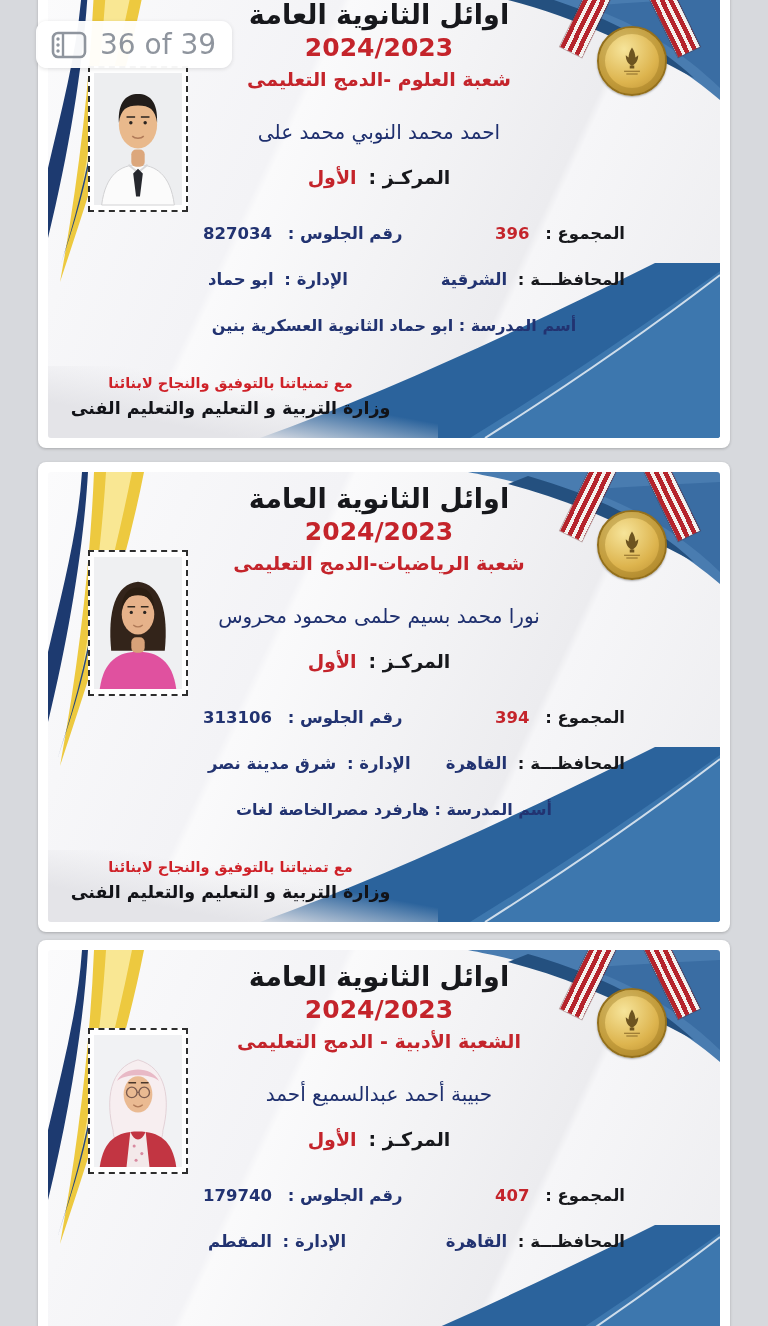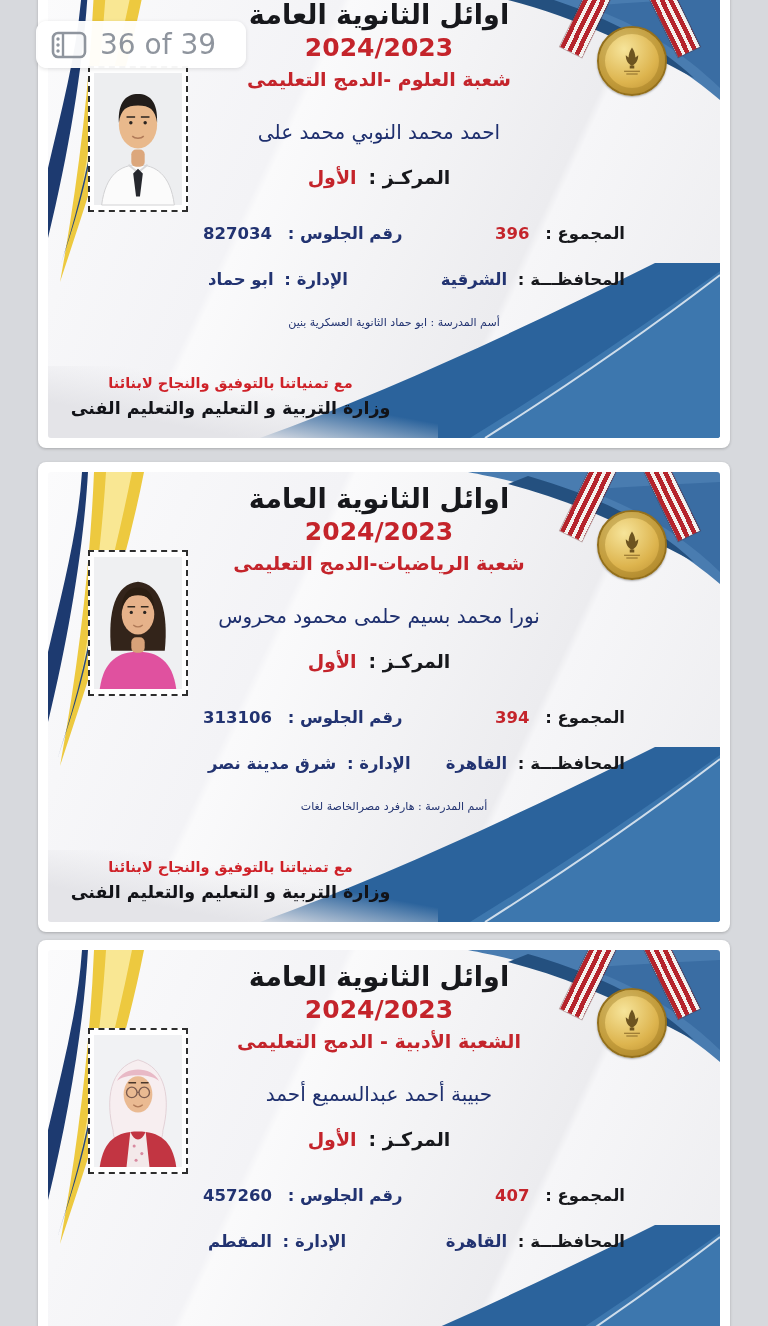--- a/index.html
+++ b/index.html
@@ -2,21 +2,21 @@
 <html lang="en"><head>
 <meta charset="utf-8">
 <style>
   html,body{margin:0;padding:0;}
   body{width:768px;height:1326px;overflow:hidden;background:#d7d9dd;
        font-family:"DejaVu Sans","Liberation Sans",sans-serif;}
   .page{position:relative;width:768px;height:1326px;overflow:hidden;background:#d7d9dd;}
 
   
   .counter{position:absolute;left:36px;top:21px;height:47px;z-index:60;
-    display:flex;align-items:center;gap:13px;padding:0 30px 0 15px;
+    display:flex;align-items:center;gap:13px;padding:0 16px 0 15px;
     background:rgba(255,255,255,.96);border-radius:11px;
     box-shadow:0 1px 4px rgba(0,0,0,.12);color:#8f959e;font-size:28px;font-weight:500;}
   .counter svg{display:block;}
 
   
   .card{position:absolute;left:38px;width:692px;height:470px;background:#fff;
     border-radius:8px;box-shadow:0 1px 3px rgba(0,0,0,.22);}
   .card-0{top:-22px;} .card-1{top:462px;} .card-2{top:940px;}
   .cert{position:absolute;inset:10px;border-radius:3px;overflow:hidden;
     background:linear-gradient(115deg,#fbfbfc 0%,#f3f3f6 34%,#fafafb 35%,#ececef 68%,#f6f6f8 69%,#ebebee 100%);}
@@ -50,21 +50,21 @@
   .year{color:#c4242b;font-size:25px;font-weight:bold;line-height:32px;direction:ltr;}
   .branch{color:#c4242b;font-size:19px;font-weight:bold;margin-top:4px;}
   .name{color:#1e2f6e;font-size:20px;font-weight:normal;margin-top:30px;}
   .rank{margin-top:22px;font-size:19px;font-weight:bold;color:#17181c;
     display:flex;justify-content:center;gap:12px;direction:rtl;}
   .red{color:#c4242b;}
   .row{position:absolute;left:0;right:0;display:flex;justify-content:space-between;
     direction:rtl;padding:0 95px 0 155px;font-size:16.5px;font-weight:bold;}
   .row-1{top:236px;} .row-2{top:282px;}
   .row-3{position:absolute;left:120px;right:100px;top:328px;text-align:center;
-    direction:rtl;font-size:11px;font-weight:normal;}
+    direction:rtl;font-size:16px;font-weight:bold;}
   .lbl{color:#17181c;} .val{color:#223371;}
   .cell span{margin-inline-end:5px;}
   .num{direction:ltr;unicode-bidi:embed;}
 
   .footer{position:absolute;left:15px;bottom:20px;width:335px;text-align:center;z-index:5;}
   .wishes{color:#cf2128;font-size:14.5px;font-weight:bold;direction:rtl;}
   .ministry{color:#121318;font-size:17.5px;font-weight:bold;direction:rtl;margin-top:7px;}
 </style>
 </head>
 <body>
@@ -331,21 +331,21 @@
         </div>
       </div>
 
       <div class="row row-1">
         <div class="cell">
           <span class="lbl">المجموع :</span>
           <span class="red num">407</span>
         </div>
         <div class="cell">
           <span class="val">رقم الجلوس :</span>
-          <span class="val num">457260</span>
+          <span class="val num">179740</span>
         </div>
       </div>
       <div class="row row-2">
         <div class="cell">
           <span class="lbl">المحافظـــة :</span>
           <span class="val">القاهرة</span>
         </div>
         <div class="cell">
           <span class="val">الإدارة :</span>
           <span class="val">المقطم</span>

